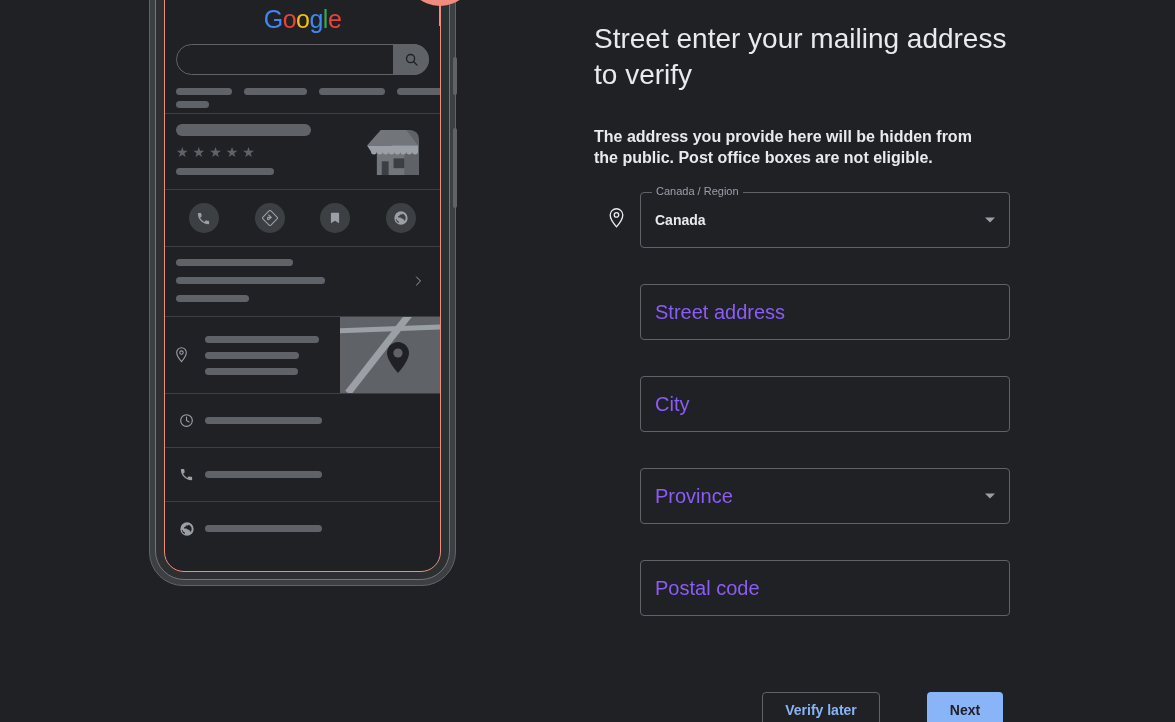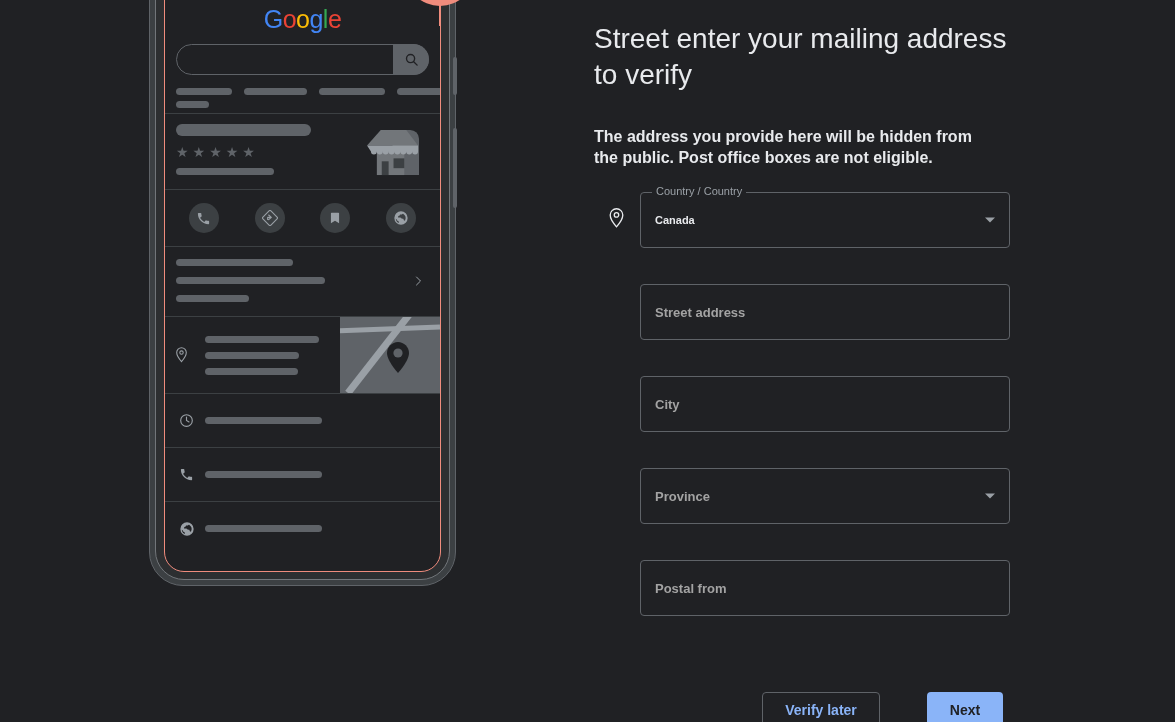--- a/index.html
+++ b/index.html
@@ -190,24 +190,24 @@
   .field {
     position: absolute; left: 46px;
     width: 370px; height: 56px;
     border: 1px solid #5f6368;
     border-radius: 4px;
     background: transparent;
     display: flex; align-items: center;
     padding: 0 14px;
   }
   .field .value {
-    font-size: 11px; color: #e8eaed; font-weight: bold;
+    font-size: 14px; color: #e8eaed; font-weight: bold;
   }
   .field .placeholder {
-    font-size: 13px; color: #a3a3a3; font-weight: 700;
+    font-size: 20px; color: #8b5cf6; font-weight: 400;
   }
   .notch-label {
     position: absolute;
     left: 58px;
     padding: 0 4px;
     background: #202124;
     color: #9aa0a6;
     font-size: 11px;
     line-height: 1;
   }
@@ -427,37 +427,37 @@
     <span class="field-icon" style="position:absolute; left:14px; top:220px; transform:translateY(-50%);">
       <svg width="17" height="21" viewBox="0 0 24 30" fill="none" stroke="#e8eaed" stroke-width="1.9">
         <path d="M12 1.8c-5 0-9 4-9 9 0 6.7 9 16.8 9 16.8s9-10.1 9-16.8c0-5-4-9-9-9z"></path>
         <circle cx="12" cy="10.6" r="3.2"></circle>
       </svg>
     </span>
     <div class="field" id="field-country">
       <span class="value">Canada</span>
       <span class="caret"></span>
     </div>
-    <span class="notch-label" id="label-country">Country / Country</span>
+    <span class="notch-label" id="label-country">Canada / Region</span>
 
     <div class="field" id="field-street">
       <span class="placeholder">Street address</span>
     </div>
 
     <div class="field" id="field-province">
       <span class="placeholder">Province</span>
       <span class="caret"></span>
     </div>
 
     <div class="field" id="field-city">
       <span class="placeholder">City</span>
     </div>
 
     <div class="field" id="field-postal">
-      <span class="placeholder">Postal from</span>
+      <span class="placeholder">Postal code</span>
     </div>
 
   </div>
 
   <div id="footer-actions">
     <button class="btn btn-outlined">Verify later</button>
     <button class="btn btn-filled">Next</button>
   </div>
 
 </div>

